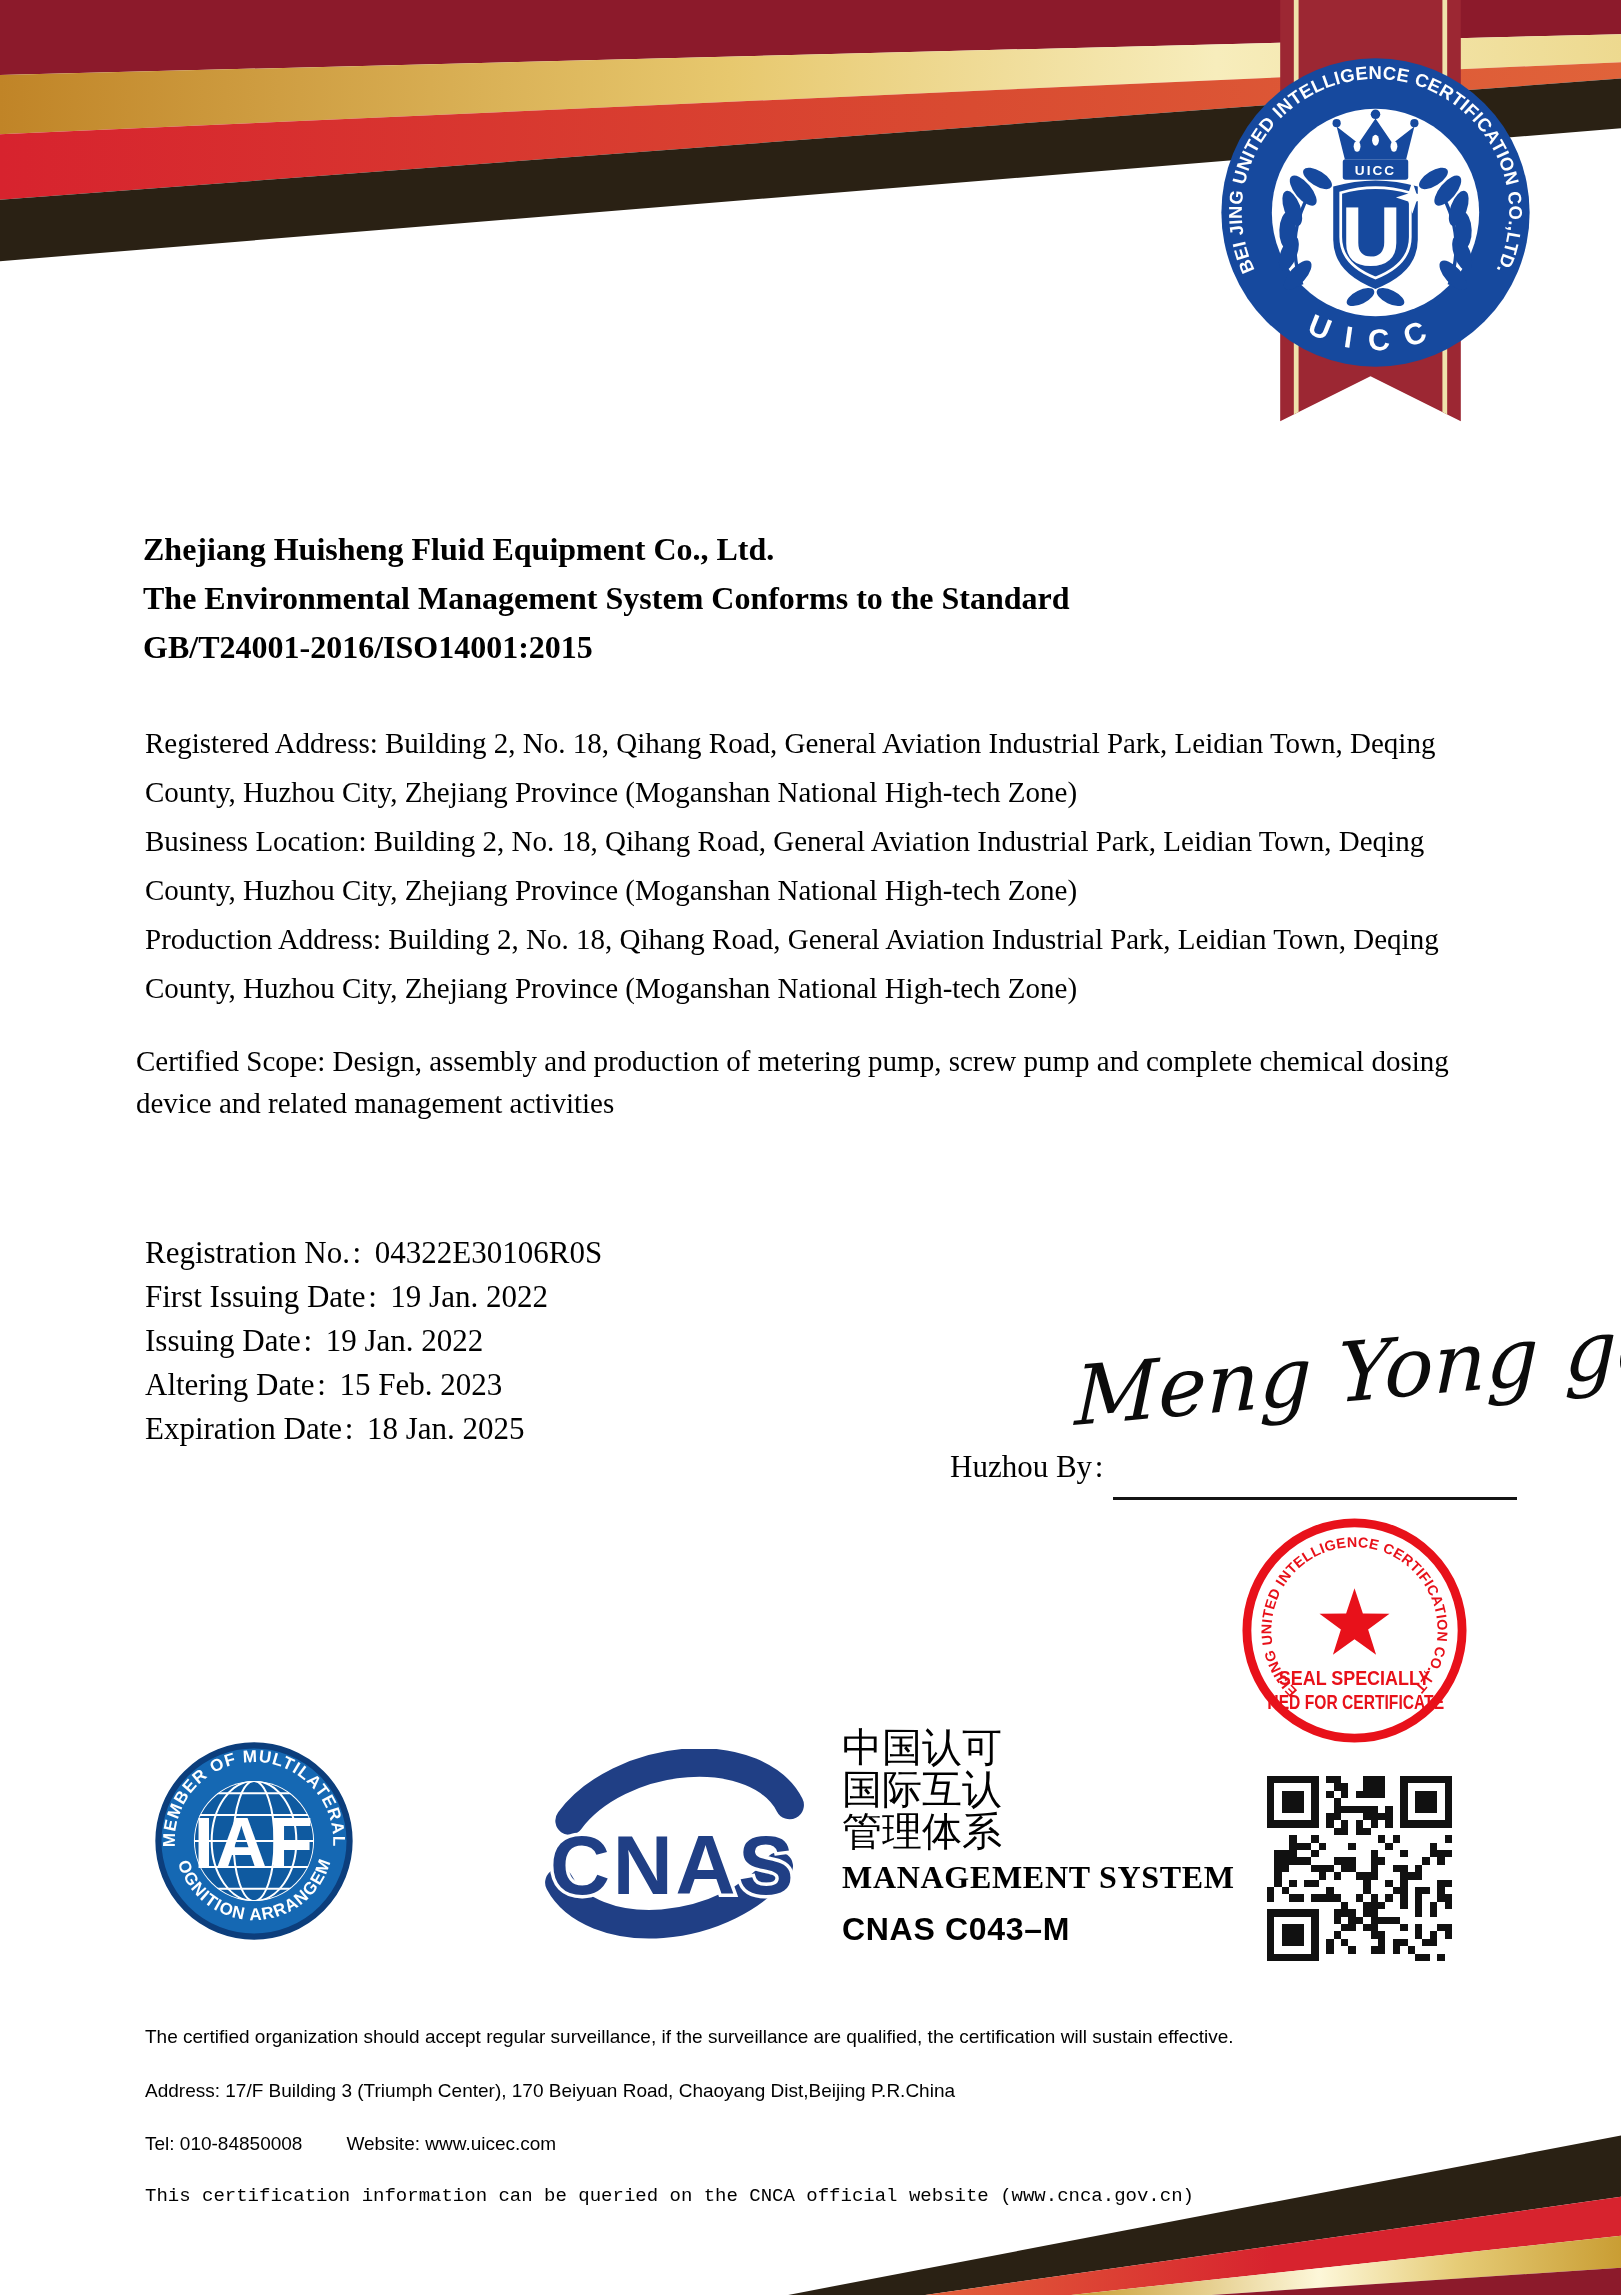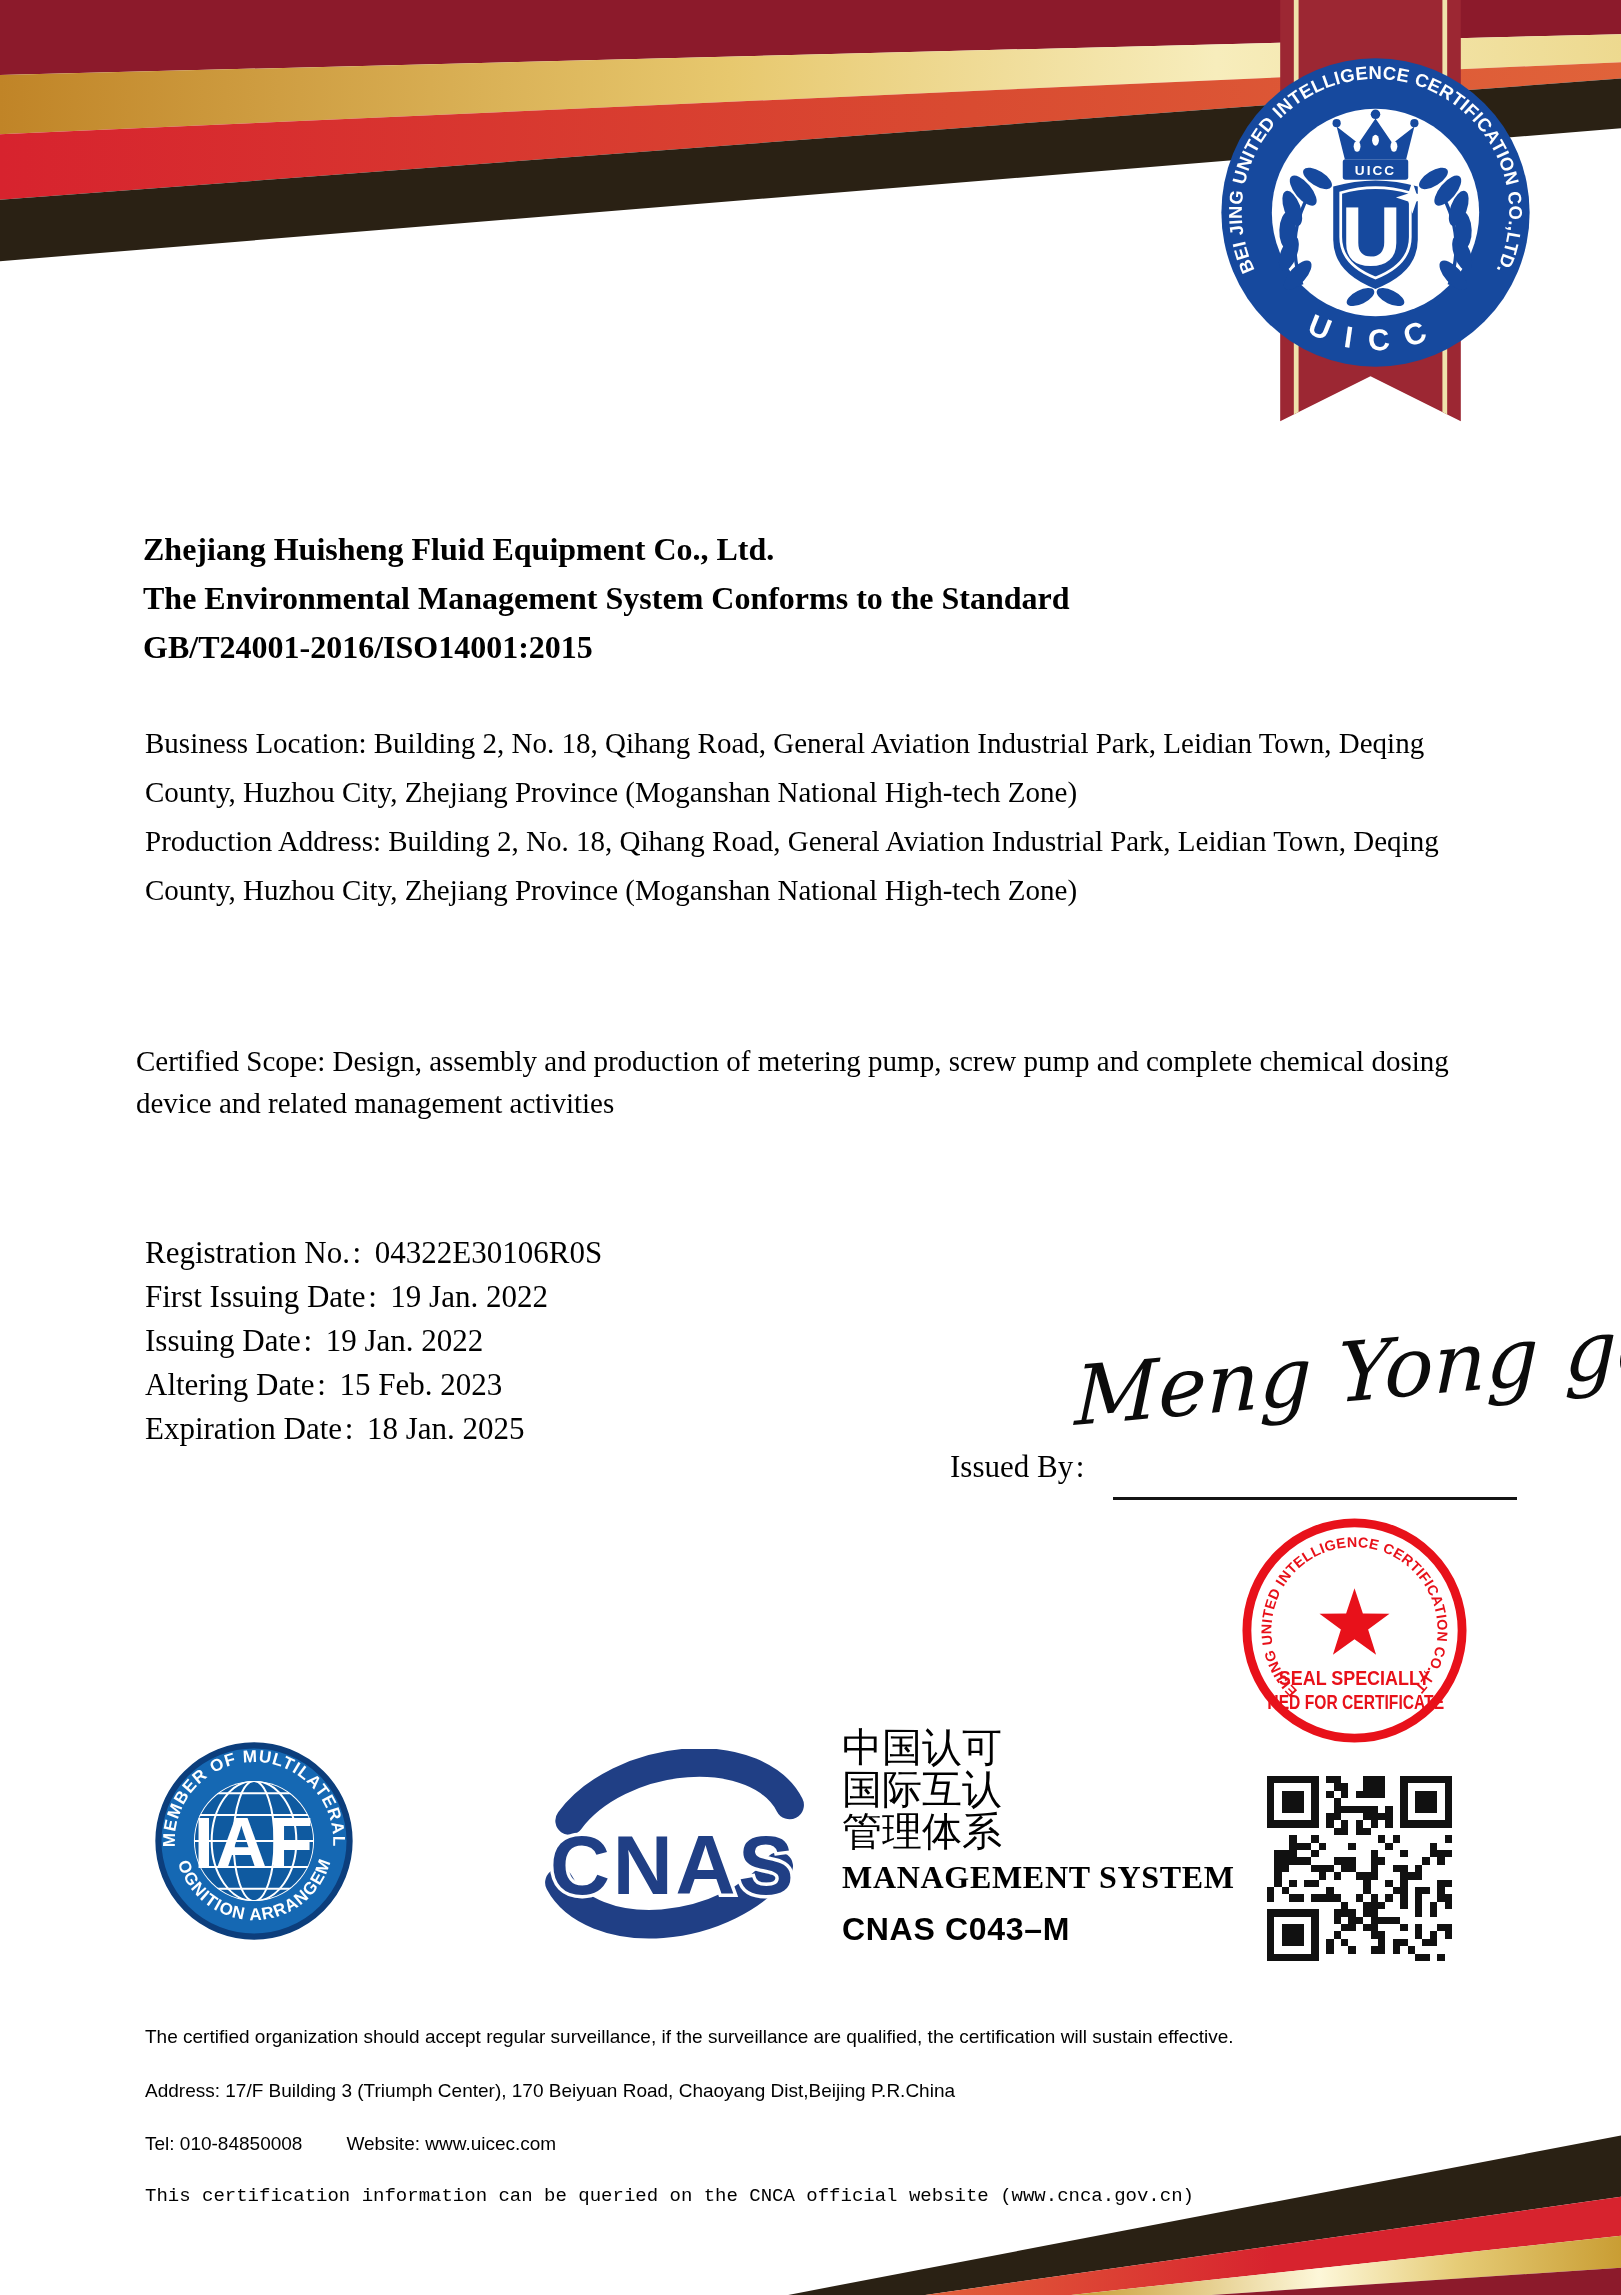--- a/index.html
+++ b/index.html
@@ -155,20 +155,21 @@
   </svg>
 
 
   <div class="abs company">
     <div>Zhejiang Huisheng Fluid Equipment Co., Ltd.</div>
     <div>The Environmental Management System Conforms to the Standard</div>
     <div>GB/T24001-2016/ISO14001:2015</div>
   </div>
 
   <div class="abs addresses">
+    <p>Registered Address: Building 2, No. 18, Qihang Road, General Aviation Industrial Park, Leidian Town, Deqing County, Huzhou City, Zhejiang Province (Moganshan National High-tech Zone)</p>
     <p>Business Location: Building 2, No. 18, Qihang Road, General Aviation Industrial Park, Leidian Town, Deqing County, Huzhou City, Zhejiang Province (Moganshan National High-tech Zone)</p>
     <p>Production Address:  Building 2, No. 18, Qihang Road, General Aviation Industrial Park, Leidian Town, Deqing County, Huzhou City, Zhejiang Province (Moganshan National High-tech Zone)</p>
   </div>
 
   <div class="abs scope">Certified Scope: Design, assembly and production of metering pump, screw pump and complete chemical dosing device and related management activities</div>
 
   <div class="abs details">
     <div class="row">
       <span>Registration No.</span><span class="colon">:</span><span class="val">04322E30106R0S</span>
     </div>
@@ -180,21 +181,21 @@
     </div>
     <div class="row">
       <span>Altering Date</span><span class="colon">:</span><span class="val">15 Feb. 2023</span>
     </div>
     <div class="row">
       <span>Expiration Date</span><span class="colon">:</span><span class="val">18 Jan. 2025</span>
     </div>
   </div>
 
   <div class="abs issued">
-    <span>Issued By</span><span class="colon">:</span>
+    <span>Huzhou By</span><span class="colon">:</span>
   </div>
   <div class="abs signature">Meng Yong ge</div>
   <div class="abs sig-line"></div>
 
   <svg class="abs seal" width="237" height="237" viewBox="0 0 348 348">
     <defs>
         <path id="sealArc" d="M 88,260 A 122,122 0 1 1 260,260"></path>
       </defs>
     <circle cx="174" cy="174" r="158" fill="none" stroke="#e8111a" stroke-width="13"></circle>
     <text font-size="21" font-weight="bold" fill="#e8111a" letter-spacing="0.5">

